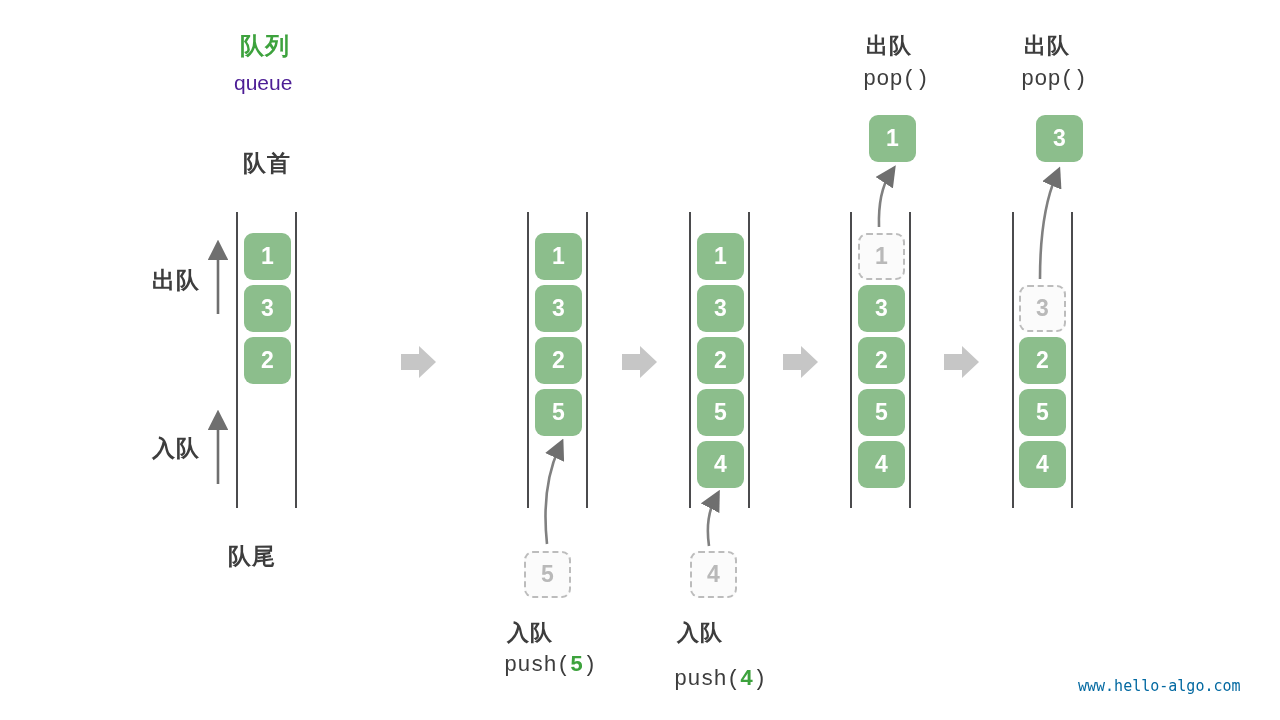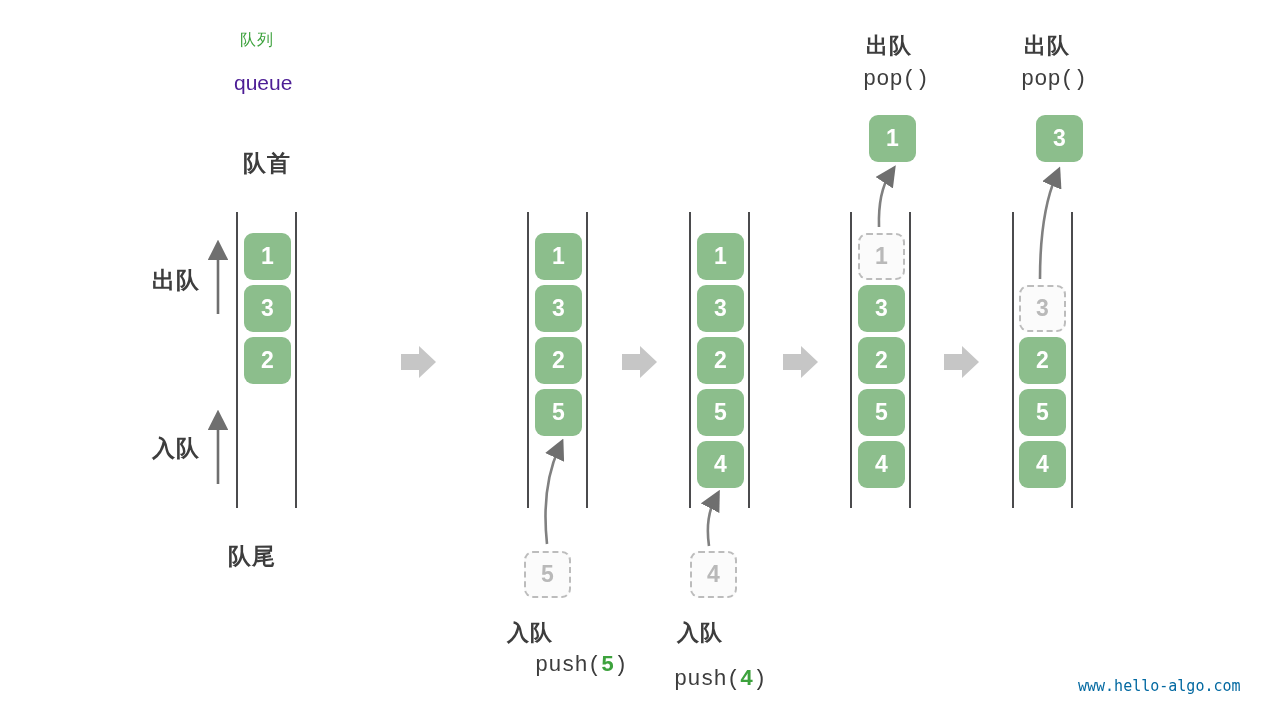--- a/index.html
+++ b/index.html
@@ -8,21 +8,21 @@
     width: 1280px;
     height: 720px;
     background: #ffffff;
     font-family: "Liberation Sans", "DejaVu Sans", sans-serif;
     color: #3d3d3d;
     overflow: hidden;
   }
   .abs { position: absolute; }
 
   
-  .title-zh { font-size: 16px; font-weight: 400; color: #3da23d; letter-spacing: 1px; }
+  .title-zh { font-size: 24px; font-weight: 700; color: #3da23d; letter-spacing: 1px; }
   .title-en { font-size: 21px; color: #4c1d95; }
   .cn-label { font-size: 23px; font-weight: 700; color: #3d3d3d; letter-spacing: 1px; }
   .cn-label-light { font-size: 22px; font-weight: 700; color: #3d3d3d; letter-spacing: 1px; }
   .mono-label { font-family: Liberation Mono, monospace; font-size: 22px; color: #3d3d3d; }
   .mono-label .arg { color: #3da23d; font-weight: 700; }
   .watermark { font-family: "DejaVu Sans Mono", "Liberation Mono", monospace; font-size: 15px; color: #0369a1; }
 
   
   .col {
     position: absolute;
@@ -117,21 +117,21 @@
   <div class="box" style="left:244px; top:285px;">3</div>
   <div class="box" style="left:244px; top:337px;">2</div>
 
   <div class="col" style="left:527px;"></div>
   <div class="box" style="left:535px; top:233px;">1</div>
   <div class="box" style="left:535px; top:285px;">3</div>
   <div class="box" style="left:535px; top:337px;">2</div>
   <div class="box" style="left:535px; top:389px;">5</div>
   <div class="box ghost" style="left:524px; top:551px;">5</div>
   <div class="abs cn-label-light" style="left:507px; top:618px;">入队</div>
-  <div class="abs mono-label" style="left:504px; top:653px;margin-left:31px;"><span>push(</span><span class="arg">5</span><span>)</span></div>
+  <div class="abs mono-label" style="left:504px; top:653px;"><span>push(</span><span class="arg">5</span><span>)</span></div>
 
   <div class="col" style="left:689px;"></div>
   <div class="box" style="left:697px; top:233px;">1</div>
   <div class="box" style="left:697px; top:285px;">3</div>
   <div class="box" style="left:697px; top:337px;">2</div>
   <div class="box" style="left:697px; top:389px;">5</div>
   <div class="box" style="left:697px; top:441px;">4</div>
   <div class="box ghost" style="left:690px; top:551px;">4</div>
   <div class="abs cn-label-light" style="left:677px; top:618px;">入队</div>
   <div class="abs mono-label" style="left:674px; top:667px;"><span>push(</span><span class="arg">4</span><span>)</span></div>

